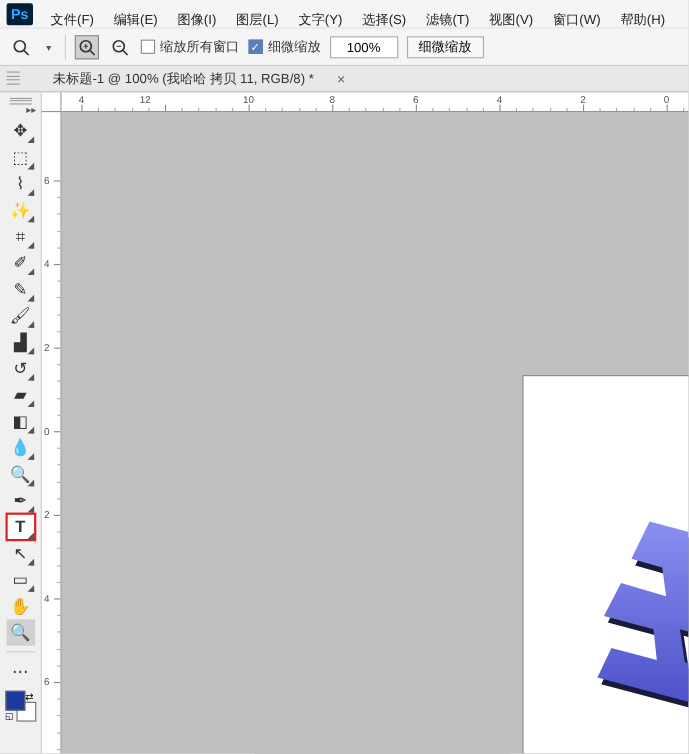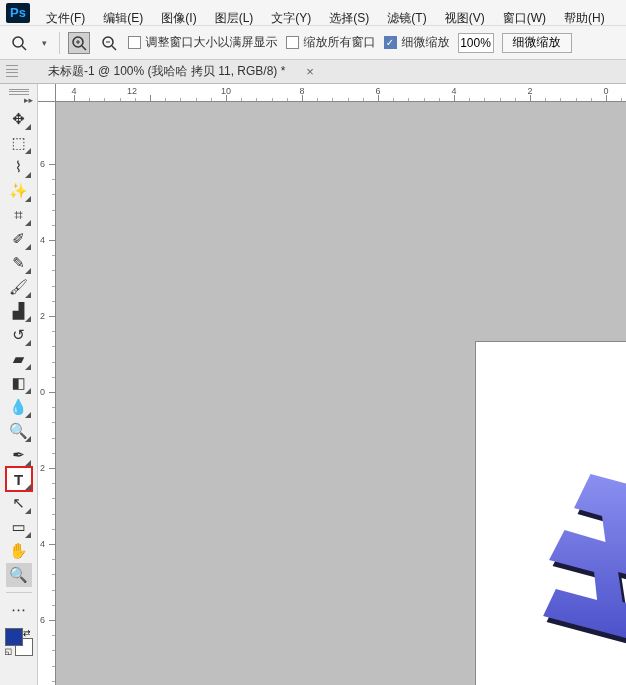--- a/index.html
+++ b/index.html
@@ -10,21 +10,21 @@
 .menu-item { padding: 2px 8px; font-size: 12px; color: #222; cursor: default; margin-top: 12px; }
 
 .optbar { height: 34px; background: #f5f5f5; display: flex; align-items: center; padding: 0 8px; gap: 8px; border-bottom: 1px solid #ccc; }
 .tool-ico { width: 22px; height: 22px; display: flex; align-items: center; justify-content: center; }
 .tool-ico.sel { background: #d0d0d0; border: 1px solid #888; }
 .dropdown-arrow { font-size: 9px; color: #555; margin: 0 4px; }
 .sep { width: 1px; height: 22px; background: #ccc; }
 .chk { display: flex; align-items: center; gap: 5px; font-size: 12px; color: #333; }
 .chk-box { width: 13px; height: 13px; border: 1px solid #888; background: #fff; display: flex; align-items: center; justify-content: center; font-size: 10px; }
 .chk-box.on { background: #5a7fb8; color: #fff; border-color: #5a7fb8; }
-.zoom-box { width: 36px; height: 20px; border: 1px solid #aaa; background: #fff; font-size: 12px; text-align: center; line-height: 18px; }
+.zoom-box { width: 62px; height: 20px; border: 1px solid #aaa; background: #fff; font-size: 12px; text-align: center; line-height: 18px; }
 .btn { height: 20px; padding: 0 10px; border: 1px solid #aaa; background: #f8f8f8; font-size: 12px; display: flex; align-items: center; }
 
 .tabbar { height: 24px; background: #e8e8e8; display: flex; align-items: center; padding-left: 42px; border-bottom: 1px solid #bbb; position: relative; }
 .tabbar-handle { position: absolute; left: 6px; top: 4px; width: 12px; height: 14px; display: flex; flex-direction: column; justify-content: space-around; }
 .tabbar-handle span { height: 1px; background: #999; }
 .doc-tab { display: flex; align-items: center; gap: 21px; font-size: 12px; color: #333; padding: 0 6px; }
 .tab-close { font-size: 13px; color: #666; }
 
 .main { display: flex; height: calc(685px - 26px - 34px - 24px); }
 .toolbar-col { width: 38px; background: #f0f0f0; border-right: 1px solid #ccc; display: flex; flex-direction: column; align-items: center; padding-top: 4px; gap: 2px; position: relative; }
@@ -90,24 +90,20 @@
         <line x1="5" y1="7" x2="9" y2="7" stroke="#333"></line>
         <line x1="7" y1="5" x2="7" y2="9" stroke="#333"></line>
       </svg>
   </div>
   <div class="tool-ico">
     <svg width="16" height="16" viewBox="0 0 16 16">
         <circle cx="7" cy="7" r="5" fill="none" stroke="#333" stroke-width="1.5"></circle>
         <line x1="11" y1="11" x2="15" y2="15" stroke="#333" stroke-width="1.5"></line>
         <line x1="5" y1="7" x2="9" y2="7" stroke="#333"></line>
       </svg>
-  </div>
-  <div class="chk">
-    <div class="chk-box"></div>
-    <span>调整窗口大小以满屏显示</span>
   </div>
   <div class="chk">
     <div class="chk-box"></div>
     <span>缩放所有窗口</span>
   </div>
   <div class="chk">
     <div class="chk-box on">✓</div>
     <span>细微缩放</span>
   </div>
   <div class="zoom-box">100%</div>

